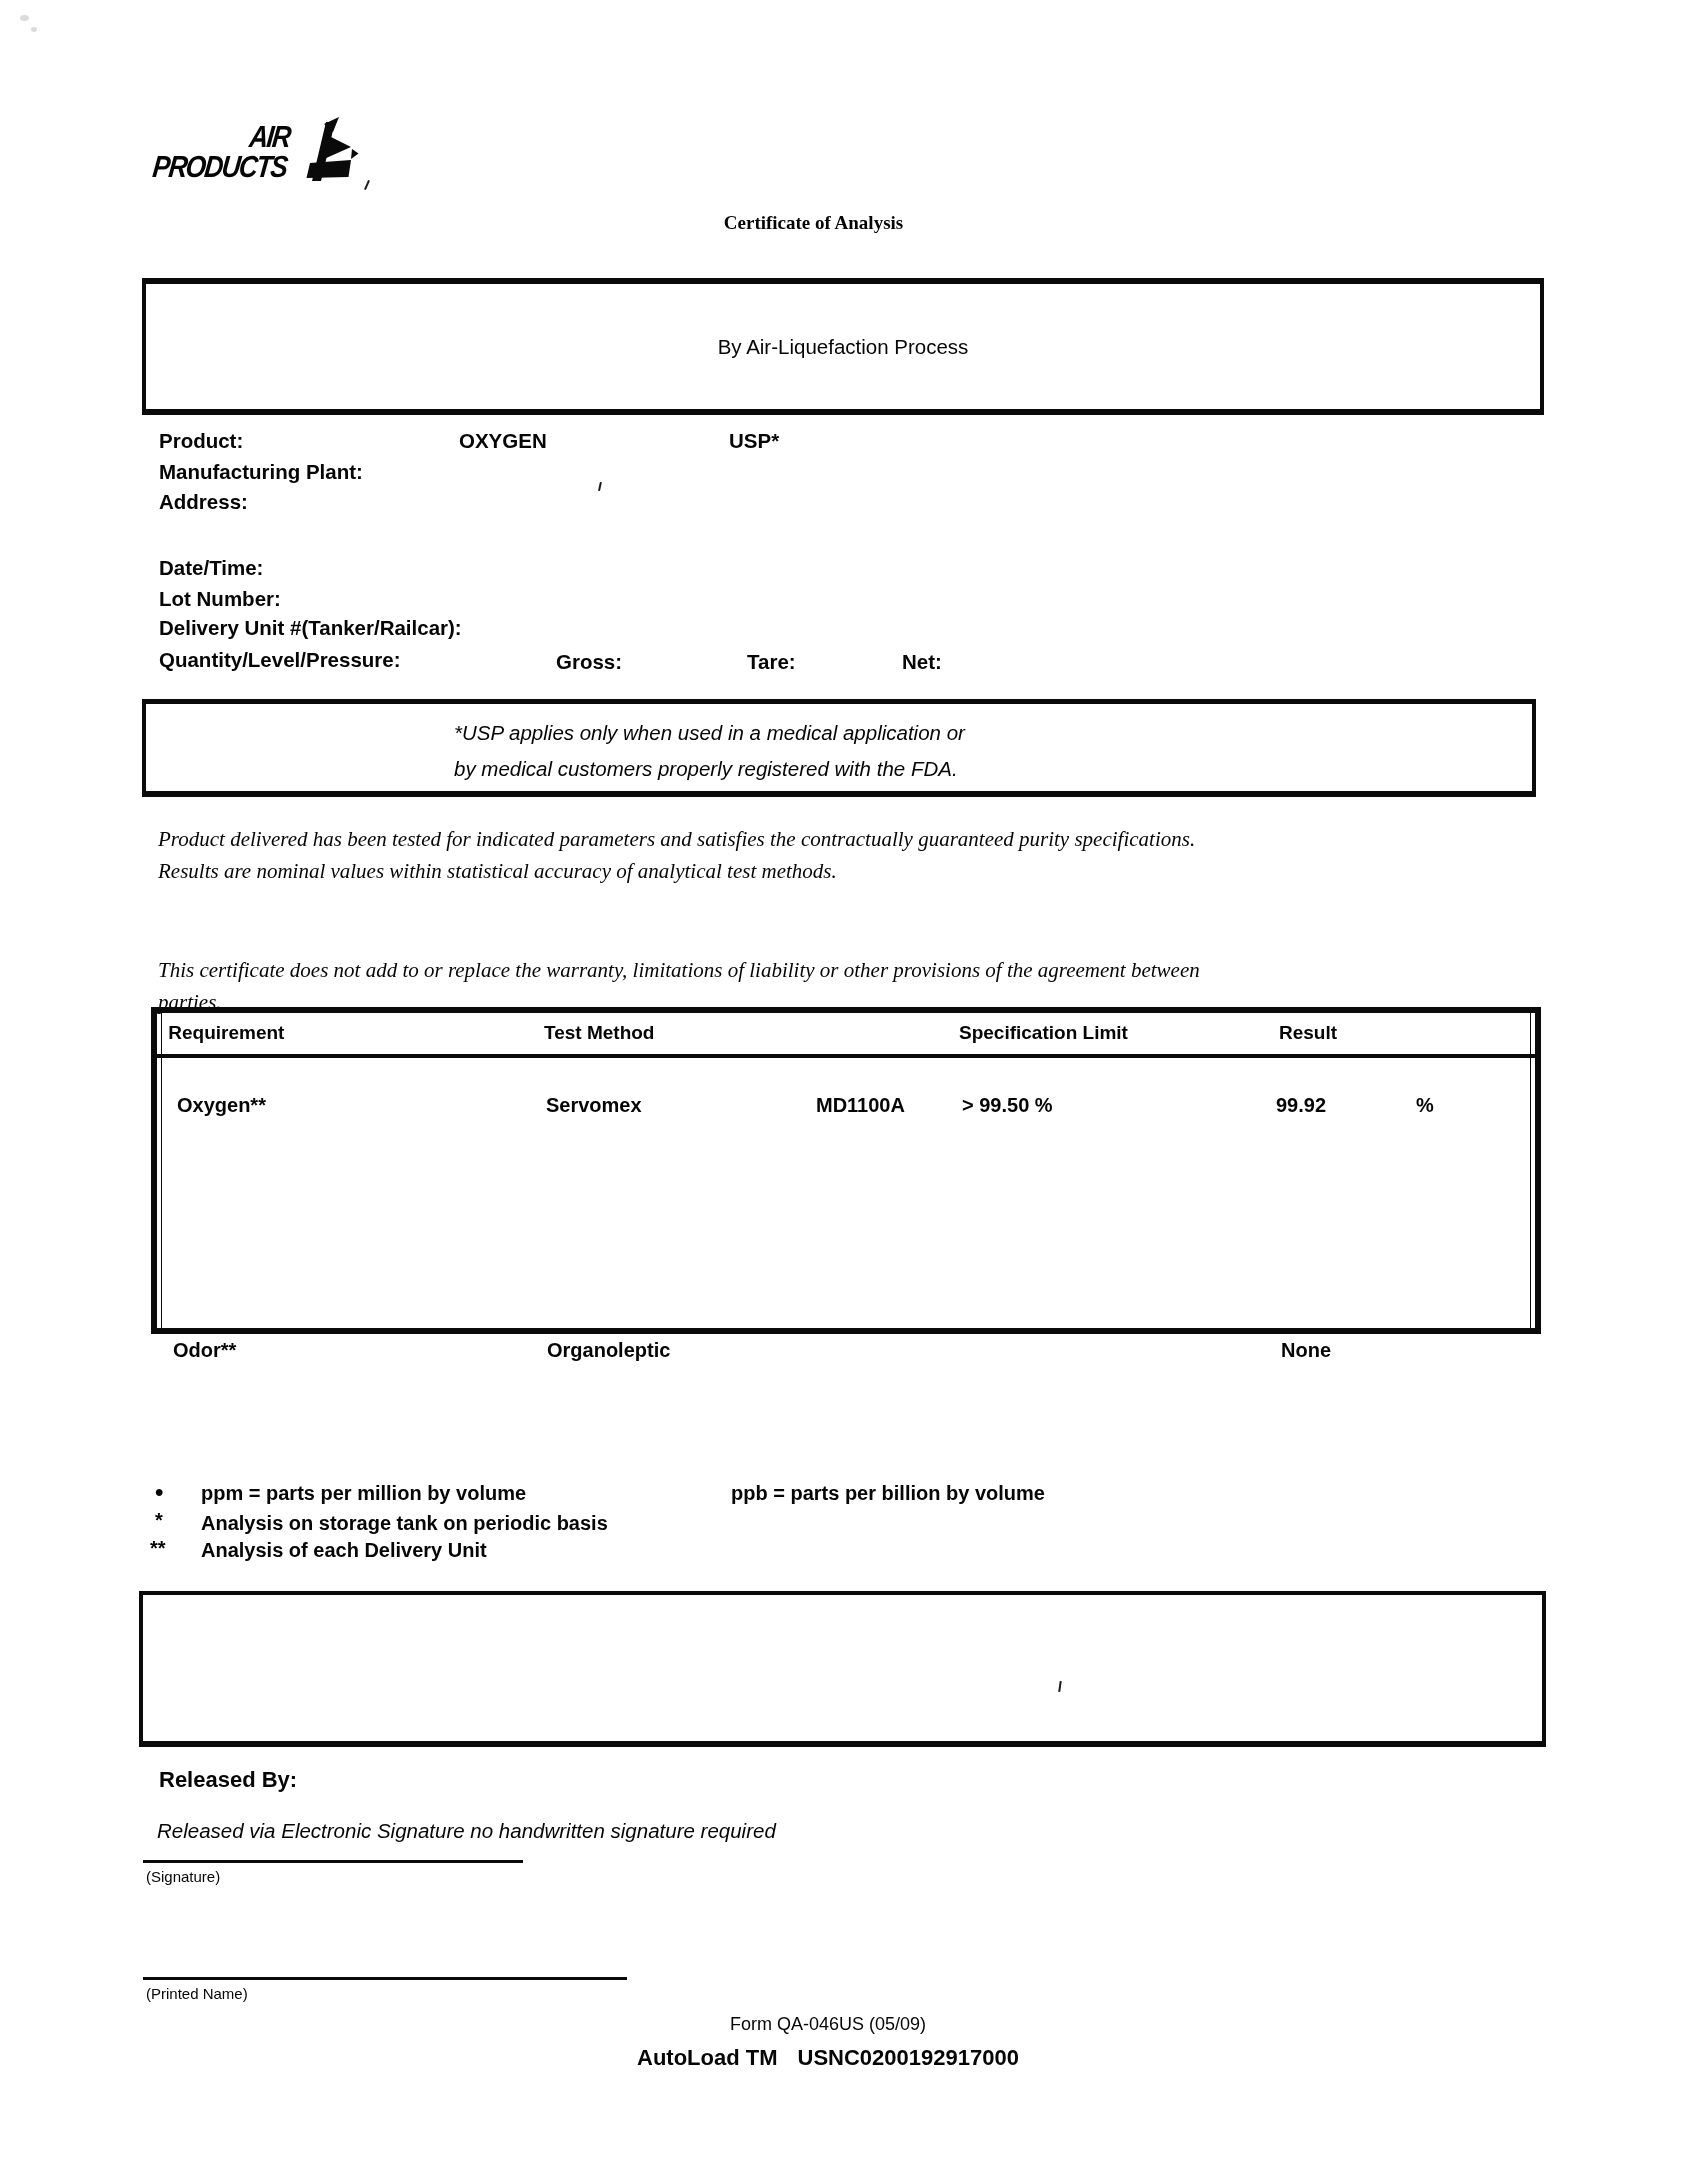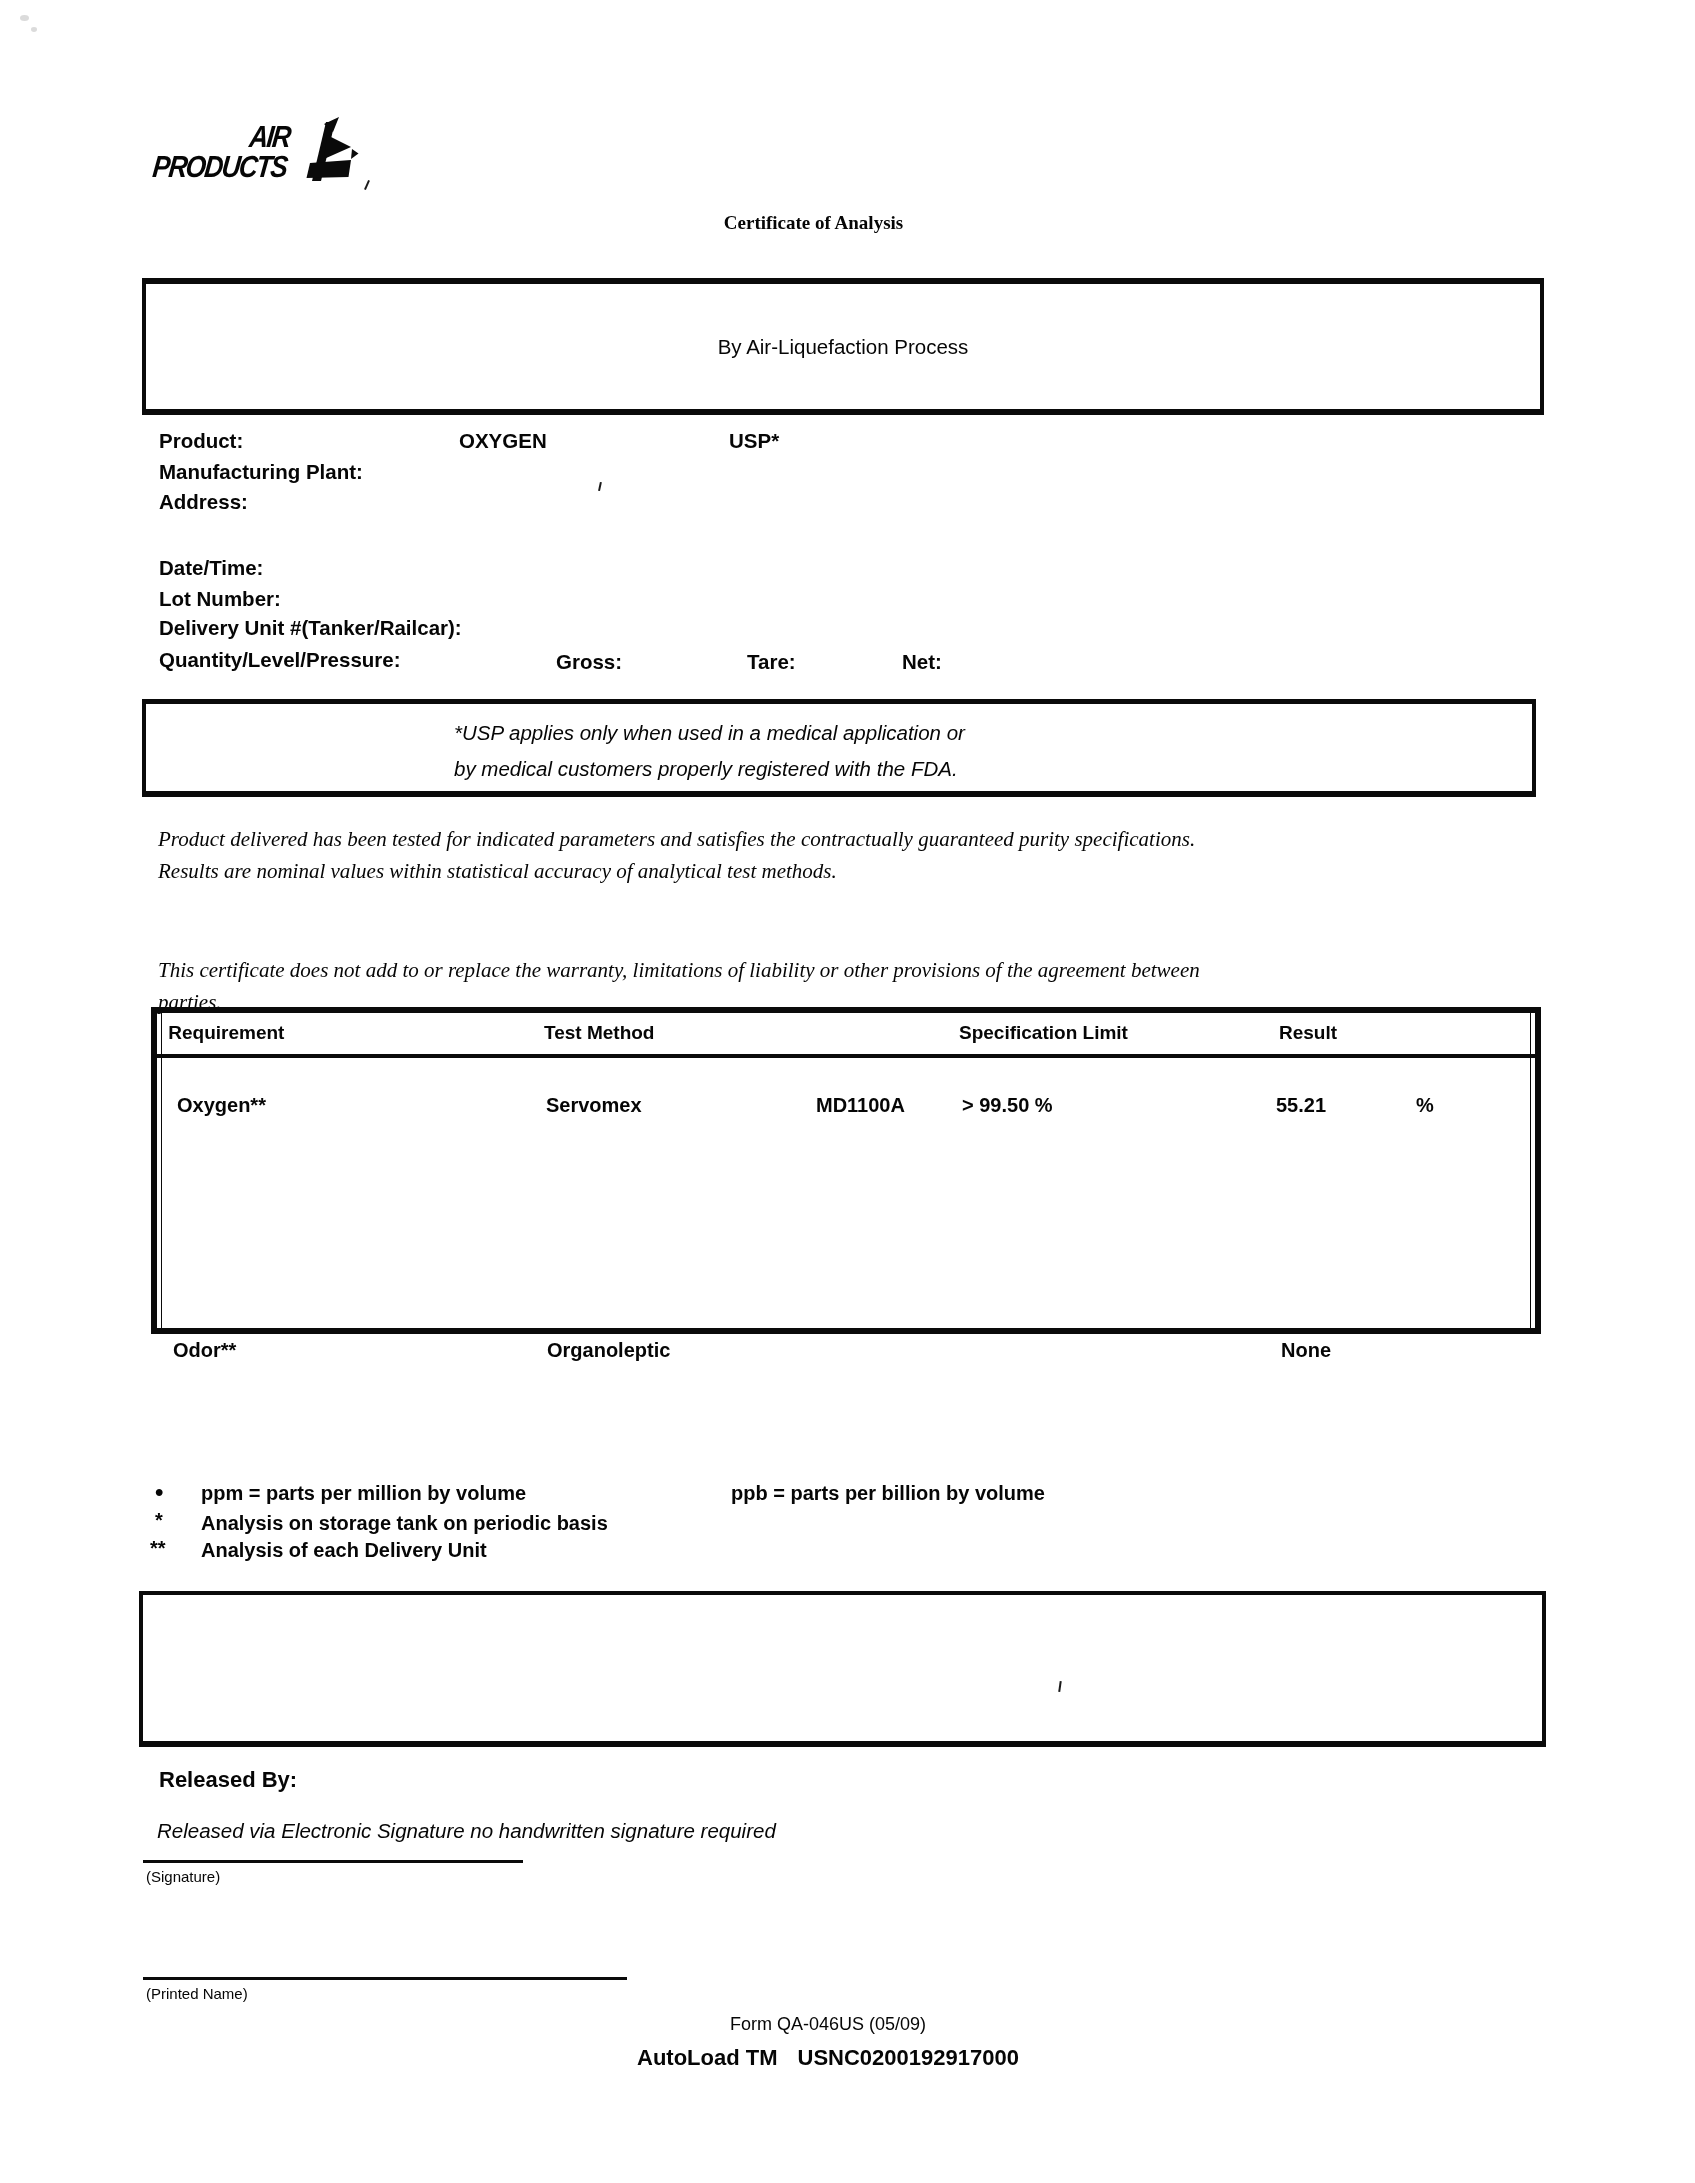--- a/index.html
+++ b/index.html
@@ -124,21 +124,21 @@
 
     <div class="th" style="left:11.3px;top:9.3px;">Requirement</div>
     <div class="th" style="left:387px;top:9.3px;">Test Method</div>
     <div class="th" style="left:802px;top:9.3px;">Specification Limit</div>
     <div class="th" style="left:1122px;top:9.3px;">Result</div>
 
     <div class="td" style="left:20px;top:81px;">Oxygen**</div>
     <div class="td" style="left:389px;top:81px;">Servomex</div>
     <div class="td" style="left:659px;top:81px;">MD1100A</div>
     <div class="td" style="left:805px;top:81px;">&gt; 99.50 %</div>
-    <div class="td" style="left:1119px;top:81px;">55.21</div>
+    <div class="td" style="left:1119px;top:81px;">99.92</div>
     <div class="td" style="left:1259px;top:81px;">%</div>
 
     <div class="td" style="left:16px;top:326px;">Odor**</div>
     <div class="td" style="left:390px;top:326px;">Organoleptic</div>
     <div class="td" style="left:1124px;top:326px;">None</div>
   </div>
 
   <div class="abs fn-marker" style="left:155px;top:1478px;font-size:24px;">•</div>
   <div class="abs fn-text" style="left:201px;top:1482px;">ppm = parts per million by volume</div>
   <div class="abs fn-text" style="left:731px;top:1482px;">ppb = parts per billion by volume</div>

